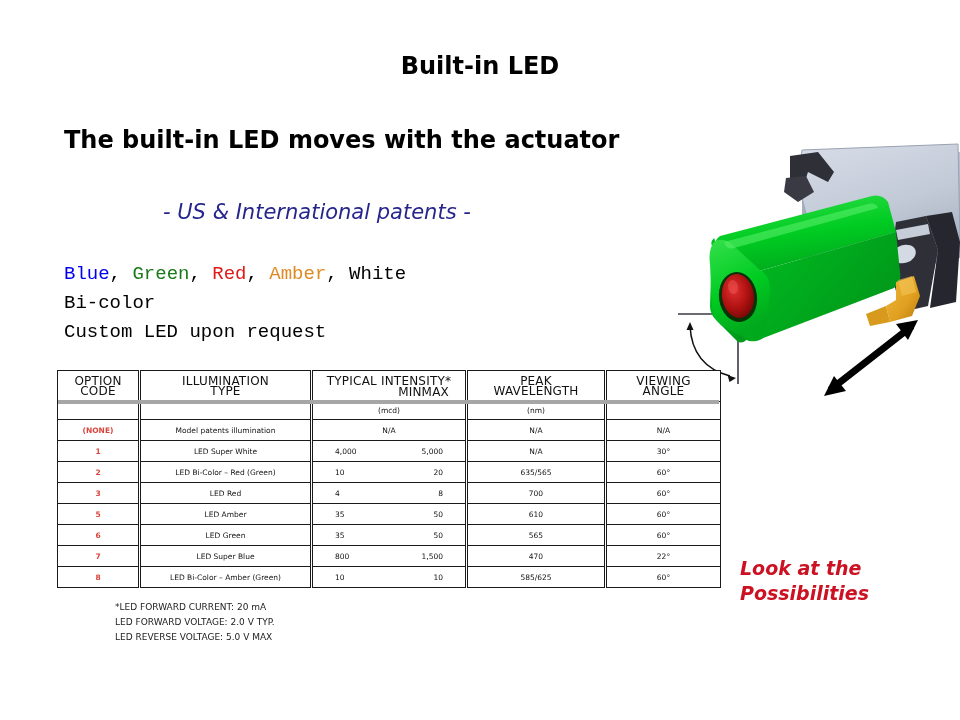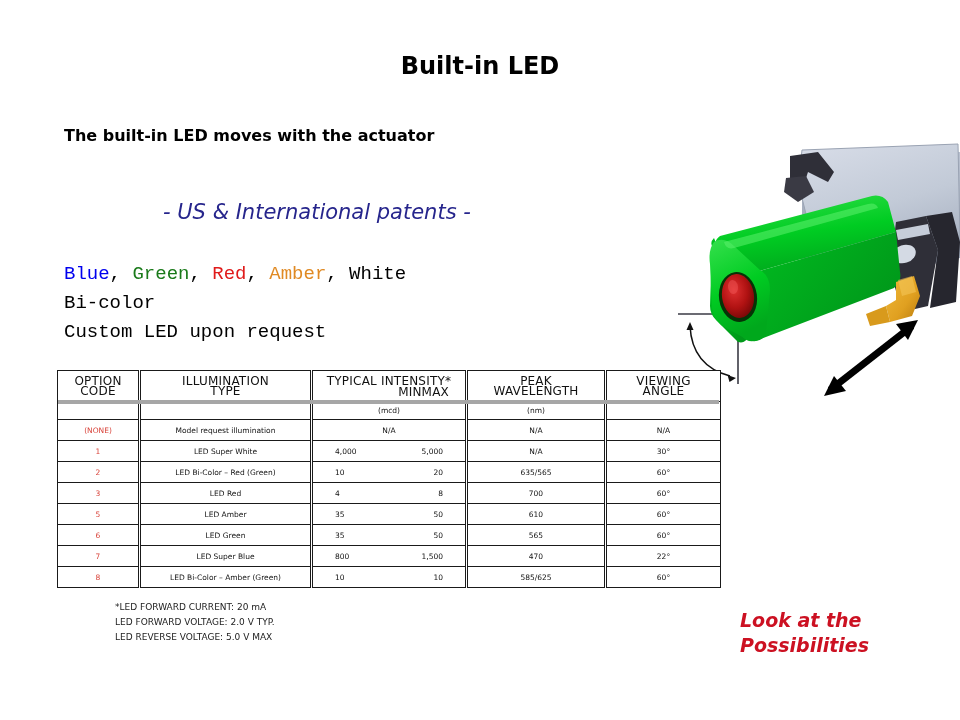--- a/index.html
+++ b/index.html
@@ -24,21 +24,21 @@
     font-weight: bold;
     letter-spacing: 0px;
     color: #000000;
     margin-top: 32px;
   }
 
   
   #headline {
     position: absolute;
     top: 126px; left: 64px;
-    font-size: 16px;
+    font-size: 24px;
     font-weight: bold;
     color: #000000;
     white-space: nowrap;
   }
 
   #subhead {
     position: absolute;
     top: 200px; left: 163px;
     font-size: 21px;
     font-style: italic;
@@ -69,21 +69,21 @@
     width: 160px;
     text-align: center;
     font-size: 17px;
     line-height: 22px;
     color: #26258c;
   }
 
   
   #possibilities {
     position: absolute;
-    top: 608px; left: 740px;
+    top: 556px; left: 740px;
     font-size: 19px;
     line-height: 25px;
     font-weight: bold;
     font-style: italic;
     color: #cc1122;
     white-space: nowrap;
   }
 
   
   #spec-table-wrap {
@@ -123,21 +123,21 @@
     letter-spacing: .2px;
   }
   table.spec thead th .minmax {
     display: flex;
     justify-content: flex-end;
     padding: 0 16px;
     margin-top: 1px;
   }
   table.spec tbody tr { height: 21px; }
   table.spec tbody tr.units { height: 18px; background: #8b5cf6; margin-top: 8px; }
-  table.spec td.code { color: #d9443b; font-weight: normal; font-size: 7.5px; }
+  table.spec td.code { color: #d9443b; font-weight: bold; font-size: 7.5px; }
   table.spec td.minmax-cell { padding: 0; }
   table.spec td .pair {
     display: flex; justify-content: space-between;
     padding: 0 22px;
     gap: 44px;
   }
   
   #grey-band {
     position: absolute;
     top: 400px; left: 58px;
@@ -321,21 +321,21 @@
       <tr class="units">
         <td class="colsep"></td>
         <td class="colsep"></td>
         <td class="colsep">(mcd)</td>
         <td class="colsep">(nm)</td>
         <td></td>
       </tr>
 
     <tr>
           <td class="code colsep">(NONE)</td>
-          <td class="colsep">Model request illumination</td>
+          <td class="colsep">Model patents illumination</td>
           <td class="minmax-cell colsep">N/A</td>
           <td class="colsep">N/A</td>
           <td>N/A</td>
         </tr>
         <tr>
           <td class="code colsep">1</td>
           <td class="colsep">LED Super White</td>
           <td class="minmax-cell colsep">
             <div class="pair">
               <span>4,000</span>

